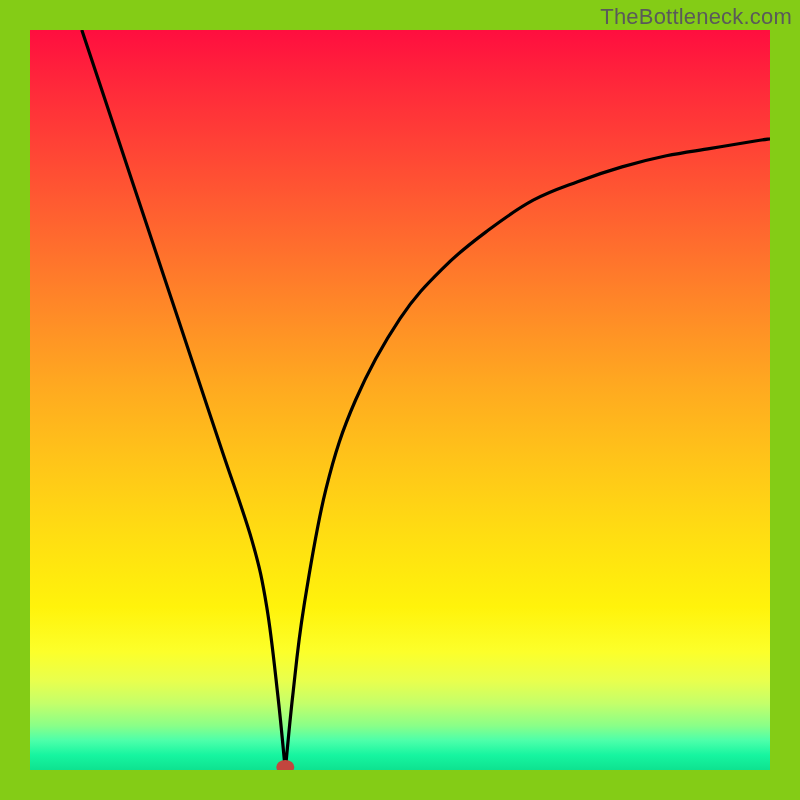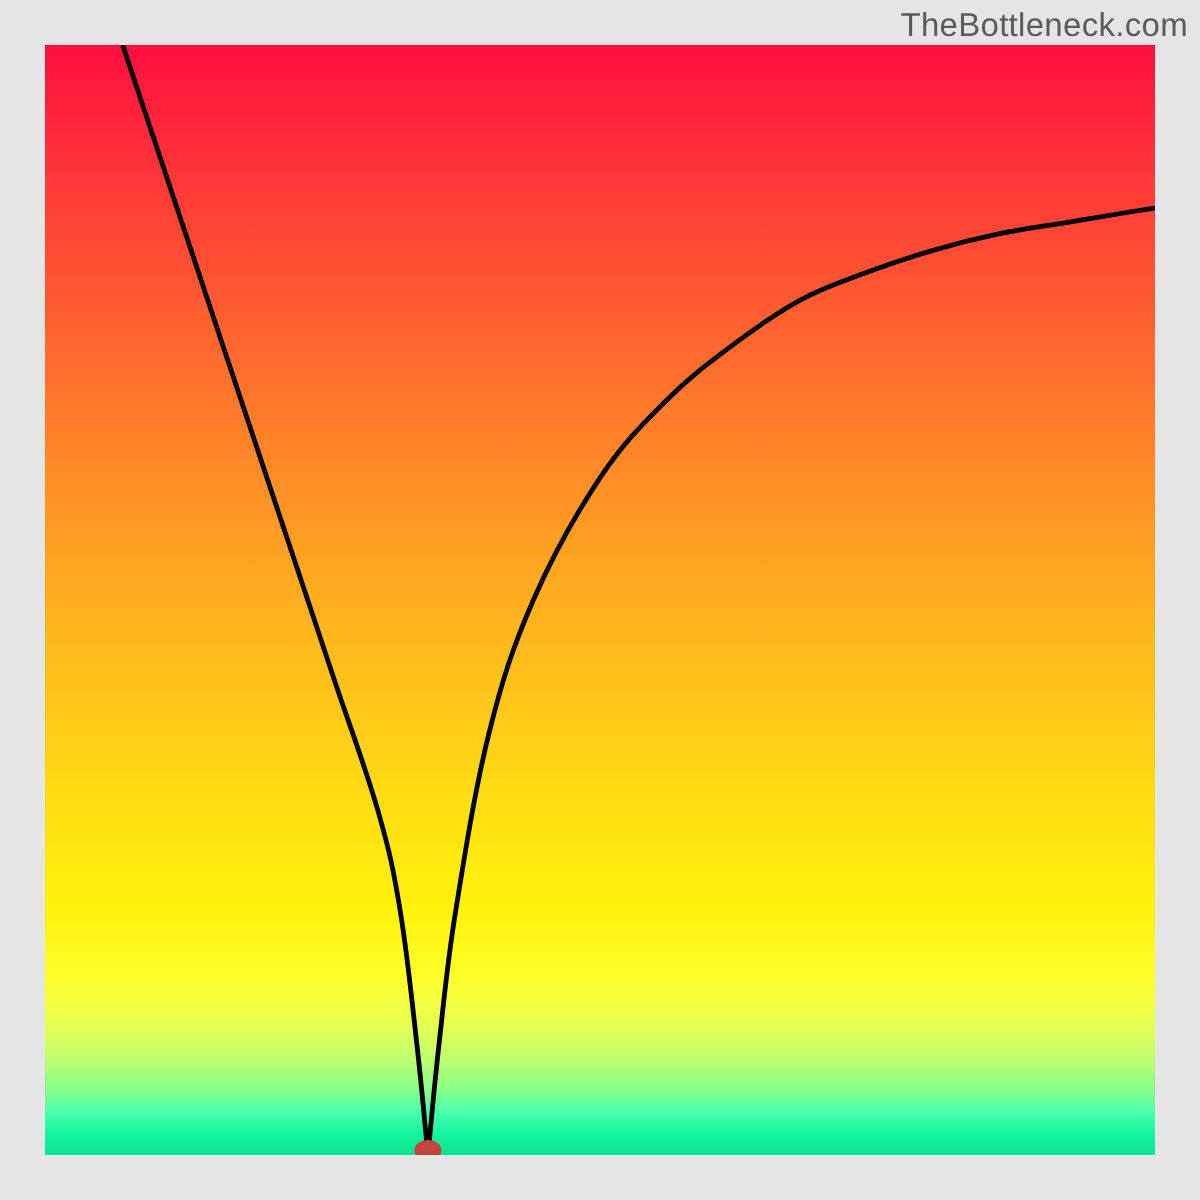--- a/index.html
+++ b/index.html
@@ -8,21 +8,21 @@
     width: 800px;
     height: 800px;
     background: #000;
     font-family: Arial, Helvetica, sans-serif;
     overflow: hidden;
   }
   .frame {
     position: relative;
     width: 800px;
     height: 800px;
-    background: #e5e5e5;
+    background: #84cc16;
   }
   .plot {
     position: absolute;
     left: 30px;
     top: 30px;
     width: 740px;
     height: 740px;
     background: linear-gradient(to bottom,
       #ff0e3f 0%,
       #ff2a3a 8%,

